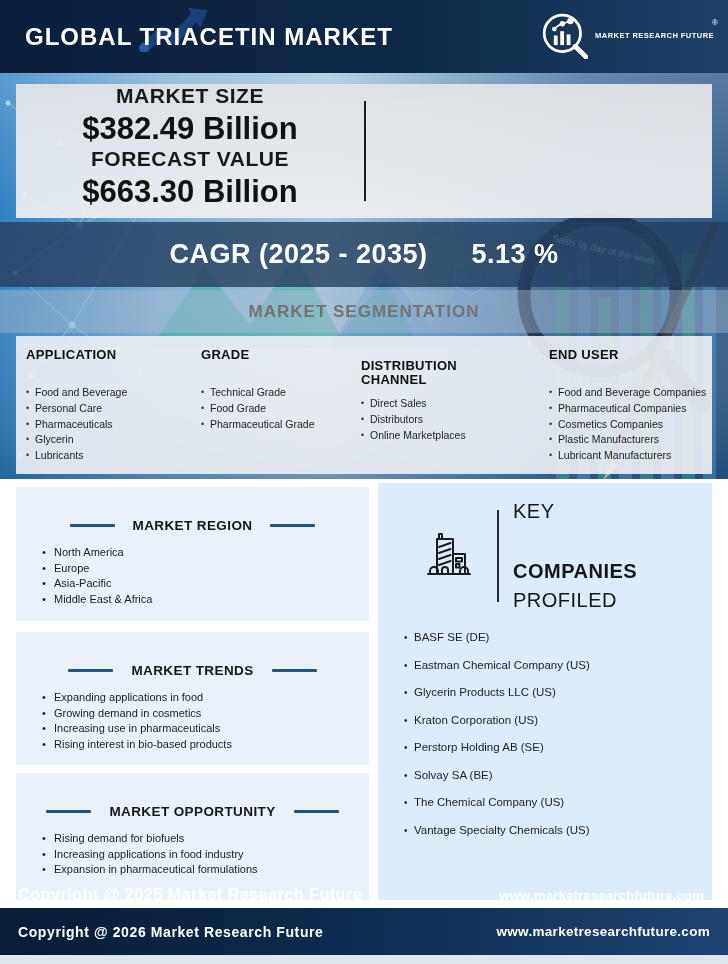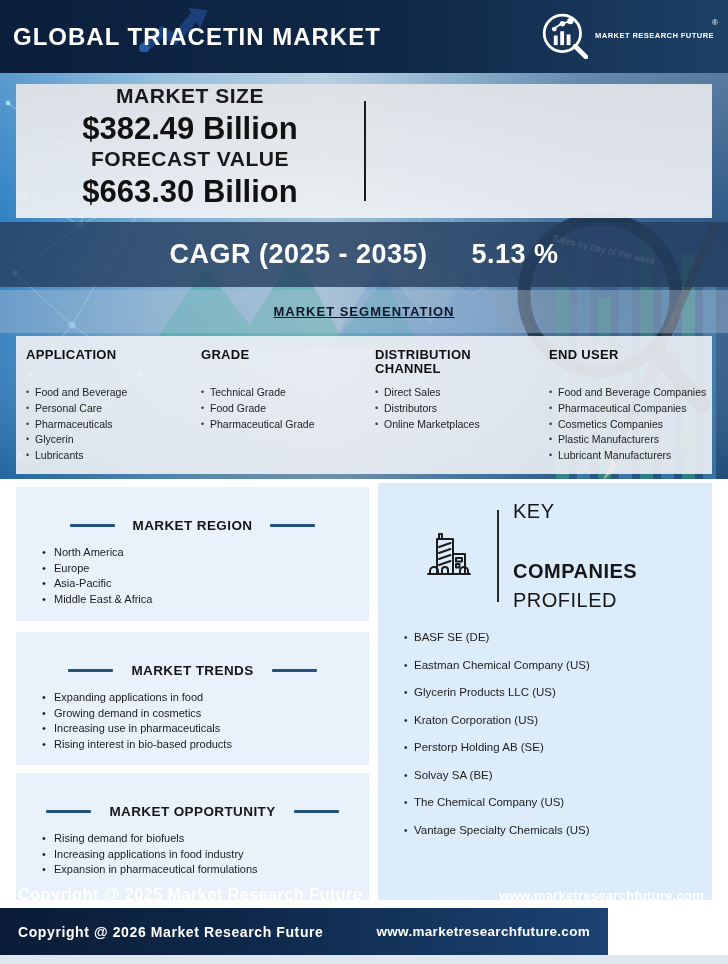--- a/index.html
+++ b/index.html
@@ -3,21 +3,21 @@
 <meta charset="utf-8">
 <style>
   * { margin:0; padding:0; box-sizing:border-box; }
   body { font-family:"Liberation Sans", sans-serif; background:#ffffff; }
   .page { position:relative; width:728px; height:964px; overflow:hidden; background:#ffffff; }
 
   
   .header { position:absolute; top:0; left:0; width:728px; height:73px;
     background:linear-gradient(90deg,#0b1f3c 0%,#0f2847 55%,#1d4066 100%); }
   .header-arrow { position:absolute; left:138px; top:2px; opacity:.9; }
-  .page-title { position:absolute; left:13px; top:50%; transform:translateY(-50%);
+  .page-title { position:absolute; left:25px; top:50%; transform:translateY(-50%);
     color:#ffffff; font-size:24px; font-weight:bold; letter-spacing:1px; white-space:nowrap; }
   .logo { position:absolute; right:14px; top:12px; display:flex; align-items:center; gap:7px; color:#ffffff; }
   .logo-text { font-size:7.6px; font-weight:bold; letter-spacing:.4px; white-space:nowrap; }
   .reg { position:absolute; right:-4px; top:6px; font-size:8px; }
 
   
   .hero { position:absolute; top:73px; left:0; width:728px; height:406px; overflow:hidden; }
   .hero-bg { position:absolute; top:0; left:0; width:728px; height:406px; }
 
   .stats-panel { position:absolute; left:16px; top:11px; width:696px; height:134px;
@@ -26,32 +26,32 @@
   .stat-label { font-size:21px; font-weight:bold; color:#191919; letter-spacing:.5px; }
   .stat-value { font-size:31px; font-weight:bold; color:#111111; margin-top:3px; }
   .stats-divider { position:absolute; left:50%; top:17px; height:100px; width:2px; background:#1c1c1c; }
 
   .cagr-band { position:absolute; left:0; top:149px; width:728px; height:65px;
     background:rgba(38,61,94,.8); display:flex; align-items:center; justify-content:center; gap:44px; }
   .cagr-label, .cagr-value { color:#ffffff; font-size:27px; font-weight:bold; letter-spacing:.5px; }
 
   .seg-band { position:absolute; left:0; top:217px; width:728px; height:43px;
     background:rgba(173,190,210,.42); display:flex; align-items:center; justify-content:center; }
-  .seg-band-title { color:#0f172a; font-size:13px; font-weight:bold; letter-spacing:1px;text-decoration:underline; }
+  .seg-band-title { color:#737373; font-size:17px; font-weight:bold; letter-spacing:1px; }
 
   .seg-panel { position:absolute; left:16px; top:263px; width:696px; height:138px;
     background:rgba(238,241,245,.9); }
   .seg-col { position:absolute; top:12px; }
   .seg-col h3 { font-size:13px; font-weight:bold; color:#101010; letter-spacing:.3px;
     height:37px; line-height:13.5px; }
   .seg-item { font-size:10.5px; color:#222222; line-height:15.8px; padding-left:9px; position:relative; }
   .seg-item::before { content:"•"; position:absolute; left:0; top:0; font-size:9px; color:#333333; }
   .col-0 { left:10px;  width:165px; }
   .col-1 { left:185px; width:165px; }
-  .col-2 { left:359px; width:120px; }
+  .col-2 { left:345px; width:120px;margin-top:11px; }
   .col-3 { left:533px; width:162px; }
 
   
   .lower { position:absolute; top:479px; left:0; width:728px; height:429px; background:#ffffff; }
 
   .left-panel { position:absolute; left:16px; width:353px; background:#e9f2fb; }
   .panel-region { top:8px;   height:134px; }
   .panel-trends { top:153px; height:133px; }
   .panel-opportunity { top:294px; height:127px; }
   .panel-title-row { display:flex; align-items:center; justify-content:center; gap:18px; padding-top:31px; }
@@ -70,21 +70,21 @@
   .co-list { margin-top:16px; padding-left:26px; }
   .co-item { font-size:11.5px; line-height:13px; margin-bottom:14.5px; color:#1d1d1d; padding-left:10px; position:relative; }
   .co-item::before { content:"•"; position:absolute; left:0; top:0; font-size:10px; color:#2a2a2a; }
 
   .overlay-copyright { position:absolute; left:18px; top:406px; font-size:16.5px; font-weight:bold;
     color:#ffffff; letter-spacing:.3px; white-space:nowrap; }
   .overlay-website { position:absolute; right:24px; top:409px; font-size:13.5px; font-weight:bold;
     color:#ffffff; white-space:nowrap; }
 
   
-  .footer { position:absolute; top:908px; left:0; width:608px; height:47px;
+  .footer { position:absolute; top:908px; left:0; width:728px; height:47px;
     background:linear-gradient(90deg,#0a1c36 0%,#0f2a4d 45%,#1c4373 100%);
     display:flex; align-items:center; justify-content:space-between; padding:0 18px; }
   .footer-copyright { color:#ffffff; font-size:14px; font-weight:bold; letter-spacing:.6px; }
   .footer-website { color:#ffffff; font-size:13.5px; font-weight:bold; letter-spacing:.3px; }
   .bottom-strip { position:absolute; top:955px; left:0; width:728px; height:9px; background:#dfe6ee; }
 </style>
 </head>
 <body>
 
 <div class="page">

